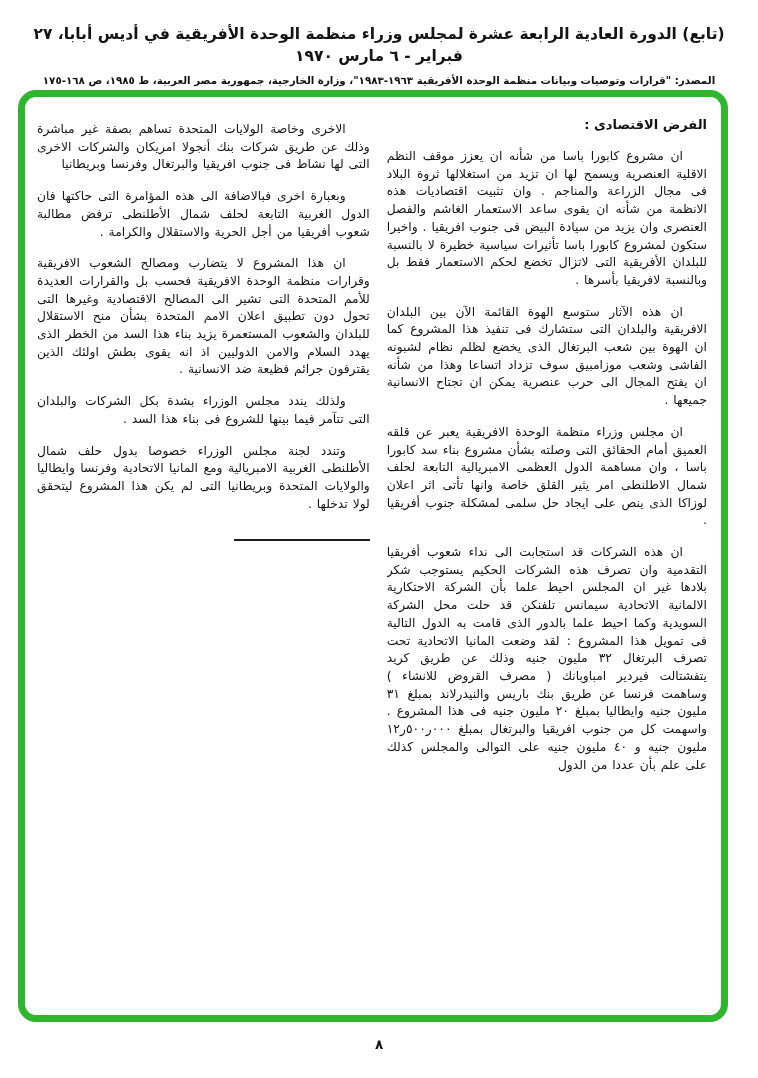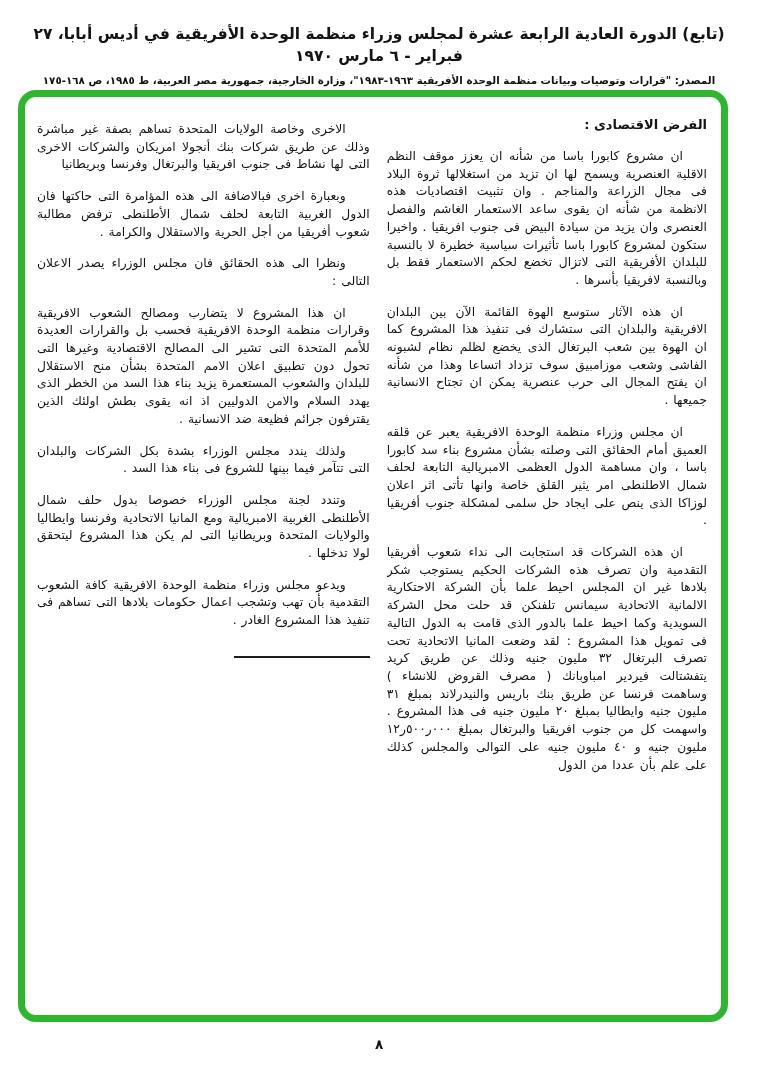--- a/index.html
+++ b/index.html
@@ -99,25 +99,23 @@
           <div class="section-heading">الفرض الاقتصادى :</div>
           <p class="para">ان مشروع كابورا باسا من شأنه ان يعزز موقف النظم الاقلية العنصرية ويسمح لها ان تزيد من استغلالها ثروة البلاد فى مجال الزراعة والمناجم . وان تثبيت اقتصاديات هذه الانظمة من شأنه ان يقوى ساعد الاستعمار الغاشم والفصل العنصرى وان يزيد من سيادة البيض فى جنوب افريقيا . واخيرا ستكون لمشروع كابورا باسا تأثيرات سياسية خطيرة لا بالنسبة للبلدان الأفريقية التى لاتزال تخضع لحكم الاستعمار فقط بل وبالنسبة لافريقيا بأسرها .</p>
           <p class="para">ان هذه الآثار ستوسع الهوة القائمة الآن بين البلدان الافريقية والبلدان التى ستشارك فى تنفيذ هذا المشروع كما ان الهوة بين شعب البرتغال الذى يخضع لظلم نظام لشبونه الفاشى وشعب موزامبيق سوف تزداد اتساعا وهذا من شأنه ان يفتح المجال الى حرب عنصرية يمكن ان تجتاح الانسانية جميعها .</p>
           <p class="para">ان مجلس وزراء منظمة الوحدة الافريقية يعبر عن قلقه العميق أمام الحقائق التى وصلته بشأن مشروع بناء سد كابورا باسا ، وان مساهمة الدول العظمى الامبريالية التابعة لحلف شمال الاطلنطى امر يثير القلق خاصة وانها تأتى اثر اعلان لوزاكا الذى ينص على ايجاد حل سلمى لمشكلة جنوب أفريقيا .</p>
           <p class="para">ان هذه الشركات قد استجابت الى نداء شعوب أفريقيا التقدمية وان تصرف هذه الشركات الحكيم يستوجب شكر بلادها غير ان المجلس احيط علما بأن الشركة الاحتكارية الالمانية الاتحادية سيمانس تلفنكن قد حلت محل الشركة السويدية وكما احيط علما بالدور الذى قامت به الدول التالية فى تمويل هذا المشروع : لقد وضعت المانيا الاتحادية تحت تصرف البرتغال ٣٢ مليون جنيه وذلك عن طريق كريد يتفشتالت فيردير امباوبانك ( مصرف القروض للانشاء ) وساهمت فرنسا عن طريق بنك باريس والنيدرلاند بمبلغ ٣١ مليون جنيه وايطاليا بمبلغ ٢٠ مليون جنيه فى هذا المشروع . واسهمت كل من جنوب افريقيا والبرتغال بمبلغ ٠٠٠ر٥٠٠ر١٢ مليون جنيه و ٤٠ مليون جنيه على التوالى والمجلس كذلك على علم بأن عددا من الدول</p>
         </div>
 
         <div class="col col-left">
           <p class="para">الاخرى وخاصة الولايات المتحدة تساهم بصفة غير مباشرة وذلك عن طريق شركات بنك أنجولا امريكان والشركات الاخرى التى لها نشاط فى جنوب افريقيا والبرتغال وفرنسا وبريطانيا</p>
           <p class="para">وبعبارة اخرى فبالاضافة الى هذه المؤامرة التى حاكتها فان الدول الغربية التابعة لحلف شمال الأطلنطى ترفض مطالبة شعوب أفريقيا من أجل الحرية والاستقلال والكرامة .</p>
-          <p class="para">ونظرا الى هذه الحقائق فان مجلس الوزراء يصدر الاعلان التالى :</p>
           <p class="para">ان هذا المشروع لا يتضارب ومصالح الشعوب الافريقية وقرارات منظمة الوحدة الافريقية فحسب بل والقرارات العديدة للأمم المتحدة التى تشير الى المصالح الاقتصادية وغيرها التى تحول دون تطبيق اعلان الامم المتحدة بشأن منح الاستقلال للبلدان والشعوب المستعمرة يزيد بناء هذا السد من الخطر الذى يهدد السلام والامن الدوليين اذ انه يقوى بطش اولئك الذين يقترفون جرائم فظيعة ضد الانسانية .</p>
           <p class="para">ولذلك يندد مجلس الوزراء بشدة بكل الشركات والبلدان التى تتآمر فيما بينها للشروع فى بناء هذا السد .</p>
           <p class="para">وتندد لجنة مجلس الوزراء خصوصا بدول حلف شمال الأطلنطى الغربية الامبريالية ومع المانيا الاتحادية وفرنسا وايطاليا والولايات المتحدة وبريطانيا التى لم يكن هذا المشروع ليتحقق لولا تدخلها .</p>
-          <p class="para">ويدعو مجلس وزراء منظمة الوحدة الافريقية كافة الشعوب التقدمية بأن تهب وتشجب اعمال حكومات بلادها التى تساهم فى تنفيذ هذا المشروع الغادر .</p>
           <div class="footnote-rule"></div>
         </div>
 
       </div>
     </div>
   </div>
 
   <div class="page-number">٨</div>
 
 </div>

